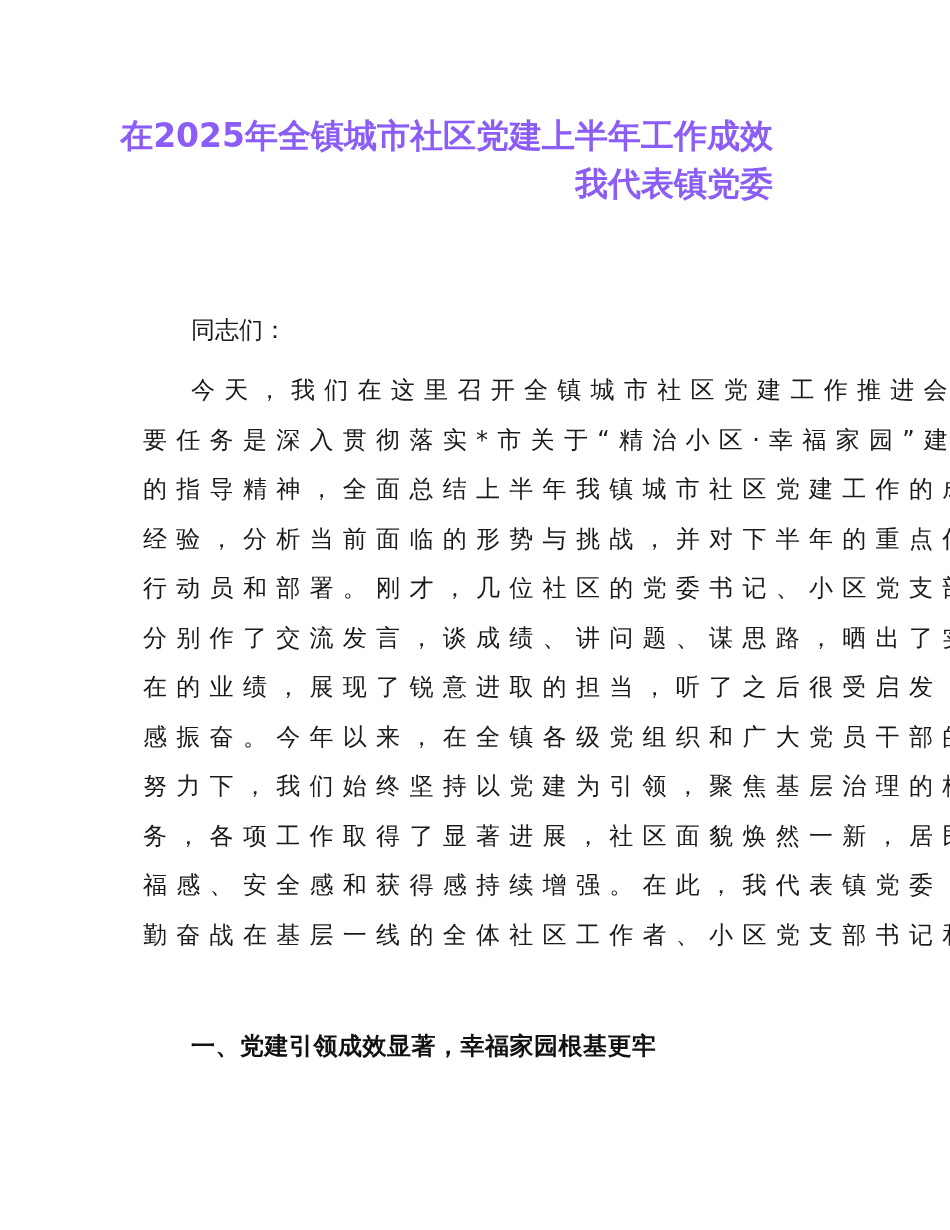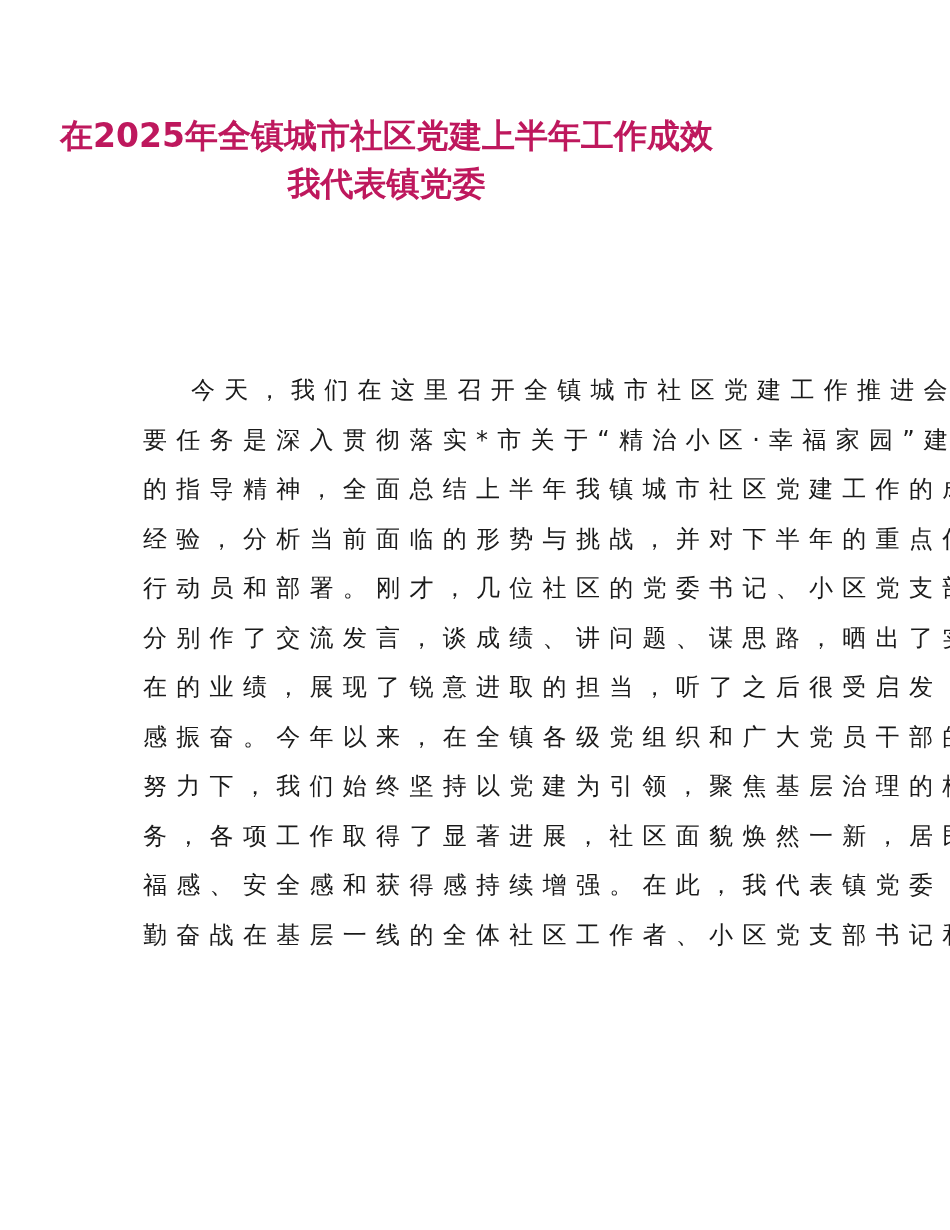--- a/index.html
+++ b/index.html
@@ -19,26 +19,26 @@
     position: absolute;
     left: 0; top: 0;
     width: 950px; height: 1230px;
     background: #ffffff;
   }
   .title {
     position: absolute;
     left: 0;
     top: 112px;
     width: 773px;
-    text-align: center;
+    text-align: right;
     font-family: "DejaVu Sans", "Liberation Sans", sans-serif;
     font-weight: bold;
     font-size: 33px;
     line-height: 48px;
-    color: #be185d;
+    color: #8b5cf6;
     letter-spacing: 0px;
   }
   .title-line {
     display: block;
     white-space: nowrap;
   }
   .body-text {
     position: absolute;
     left: 143px;
     width: 668px;
@@ -82,30 +82,32 @@
 </head>
 <body>
 
 <div class="page">
 
   <div class="title">
     <span class="title-line">在2025年全镇城市社区党建上半年工作成效</span>
     <span class="title-line">我代表镇党委</span>
   </div>
 
+  <div class="body-text salutation">同志们：</div>
 
   <div class="body-text para1">
     <span class="line first">今天，我们在这里召开全镇城市社区党建工作推进会，主</span>
     <span class="line">要任务是深入贯彻落实*市关于“精治小区·幸福家园”建设</span>
     <span class="line">的指导精神，全面总结上半年我镇城市社区党建工作的成效与</span>
     <span class="line">经验，分析当前面临的形势与挑战，并对下半年的重点任务进</span>
     <span class="line">行动员和部署。刚才，几位社区的党委书记、小区党支部书记</span>
     <span class="line">分别作了交流发言，谈成绩、讲问题、谋思路，晒出了实实在</span>
     <span class="line">在的业绩，展现了锐意进取的担当，听了之后很受启发，也倍</span>
     <span class="line">感振奋。今年以来，在全镇各级党组织和广大党员干部的共同</span>
     <span class="line">努力下，我们始终坚持以党建为引领，聚焦基层治理的核心任</span>
     <span class="line">务，各项工作取得了显著进展，社区面貌焕然一新，居民的幸</span>
     <span class="line">福感、安全感和获得感持续增强。在此，我代表镇党委，向辛</span>
     <span class="line">勤奋战在基层一线的全体社区工作者、小区党支部书记和党员</span>
   </div>
 
+  <div class="heading1">一、党建引领成效显著，幸福家园根基更牢</div>
 
 </div>
 
 </body></html>

